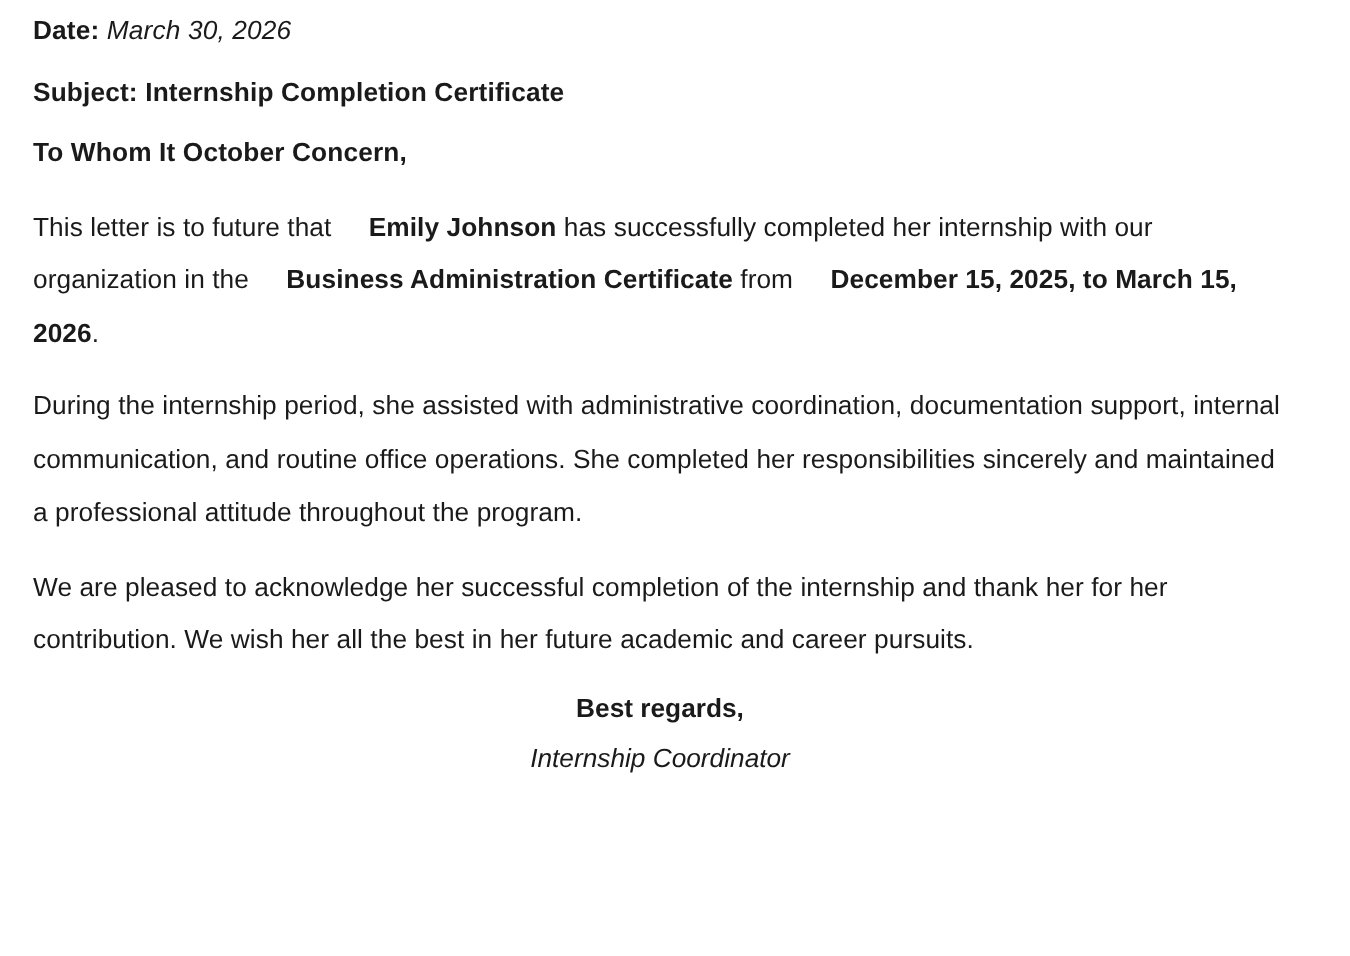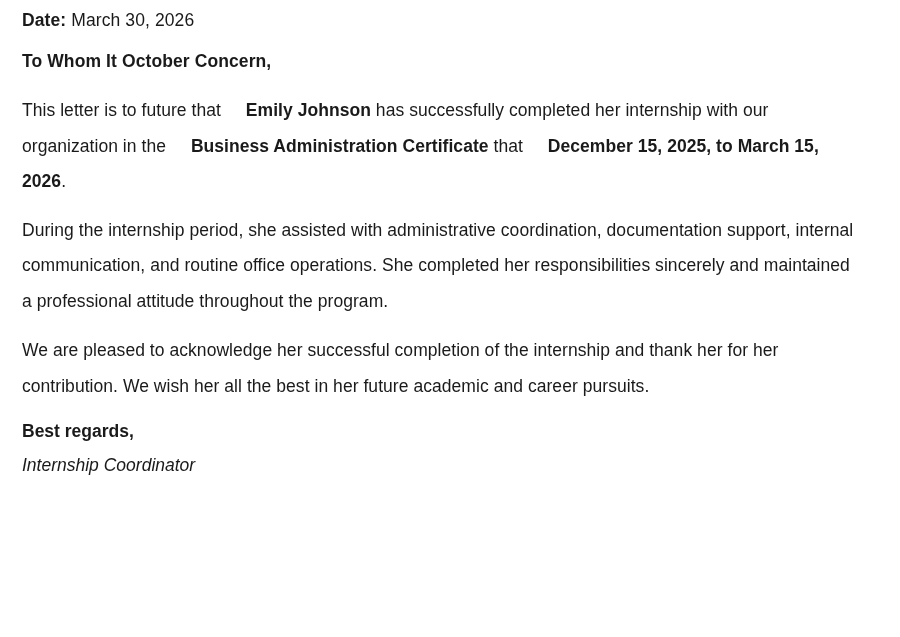--- a/index.html
+++ b/index.html
@@ -30,20 +30,21 @@
     font-size: 17.5px;
     line-height: 1.0;
     margin: 0 0 23px 0;
     letter-spacing: 0.1px;
   }
   .head-line .lbl {
     font-weight: bold;
   }
   .head-line .val {
     font-weight: normal;
+    font-style: italic;
   }
   .head-line.all-bold {
     font-weight: bold;
   }
   .para {
     font-size: 17.5px;
     line-height: 35.5px;
     margin: 0 0 14px 0;
     text-align: left;
     letter-spacing: 0.05px;
@@ -55,42 +56,44 @@
     font-weight: bold;
     padding-left: 20px;
   }
   .closing {
     margin-top: 19px;
   }
   .closing-line {
     font-size: 17.5px;
     line-height: 1.0;
     margin: 0 0 16px 0;
+    text-align: center;
   }
   .closing-line.bold {
     font-weight: bold;
   }
   .closing-line.role {
     font-weight: normal;
     margin-bottom: 0;
     font-style: italic;
   }
 </style>
 </head>
 <body>
 
 <div class="page">
   <div class="doc-body">
 
     <p class="head-line"><span class="lbl">Date:</span><span class="val"> March 30, 2026</span></p>
 
+    <p class="head-line all-bold">Subject: Internship Completion Certificate</p>
 
     <p class="head-line all-bold">To Whom It October Concern,</p>
 
-    <p class="para first-para"><span>This letter is to future that </span><b>Emily Johnson</b><span> has successfully completed her internship with our organization in the </span><b>Business Administration Certificate</b><span> that </span><b>December 15, 2025, to March 15, 2026</b><span>.</span></p>
+    <p class="para first-para"><span>This letter is to future that </span><b>Emily Johnson</b><span> has successfully completed her internship with our organization in the </span><b>Business Administration Certificate</b><span> from </span><b>December 15, 2025, to March 15, 2026</b><span>.</span></p>
 
     <p class="para">During the internship period, she assisted with administrative coordination, documentation support, internal communication, and routine office operations. She completed her responsibilities sincerely and maintained a professional attitude throughout the program.</p>
 
     <p class="para">We are pleased to acknowledge her successful completion of the internship and thank her for her contribution. We wish her all the best in her future academic and career pursuits.</p>
 
     <div class="closing">
       <p class="closing-line bold">Best regards,</p>
       <p class="closing-line role">Internship Coordinator</p>
     </div>
 

